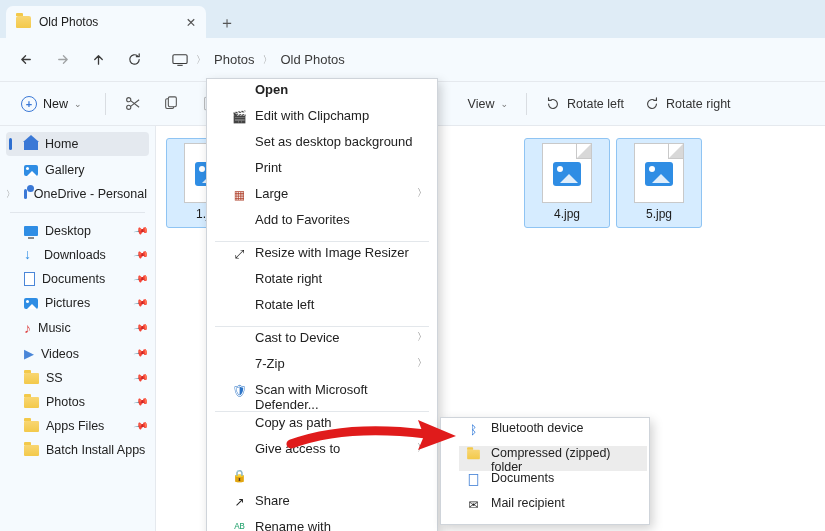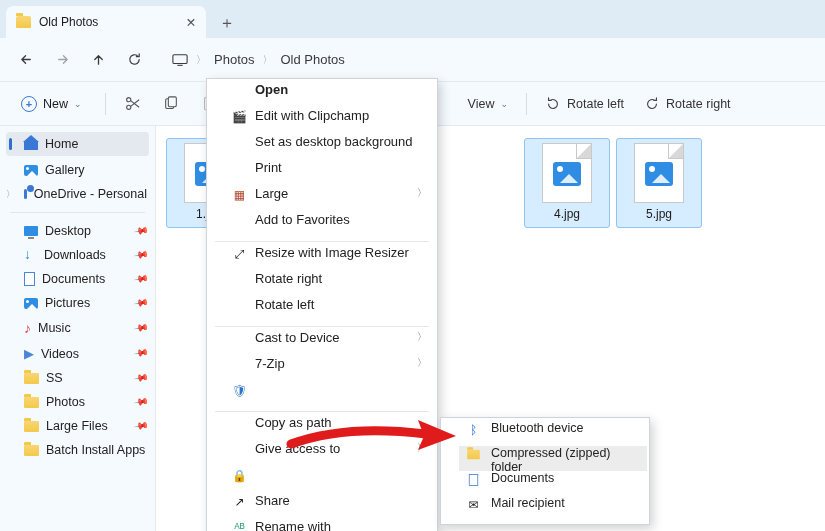--- a/index.html
+++ b/index.html
@@ -231,21 +231,21 @@
       <span>SS</span>
       <span class="pin">📌</span>
     </div>
     <div class="side-item">
       <span class="ic-folder"></span>
       <span>Photos</span>
       <span class="pin">📌</span>
     </div>
     <div class="side-item">
       <span class="ic-folder"></span>
-      <span>Large Files</span>
+      <span>Apps Files</span>
       <span class="pin">📌</span>
     </div>
     <div class="side-item" style="white-space:nowrap;overflow:hidden;align-items:center;">
       <span class="ic-folder"></span>
       <span>Batch Install Apps</span>
     </div>
   </div>
 
   <div class="content">
     <div class="thumb sel">
@@ -307,20 +307,21 @@
   <div class="ctxrow">
       <span>Cast to Device</span>
       <span class="sub">〉</span>
     </div>
   <div class="ctxrow">
       <span>7-Zip</span>
       <span class="sub">〉</span>
     </div>
   <div class="ctxrow">
       <span class="ico" style="color:#2c74c7">🛡</span>
+      <span>Scan with Microsoft Defender...</span>
     </div>
   <div class="ctxsep"></div>
   <div class="ctxrow">
       <span>Copy as path</span>
     </div>
   <div class="ctxrow">
       <span>Give access to</span>
       <span class="sub">〉</span>
     </div>
   <div class="ctxrow">

